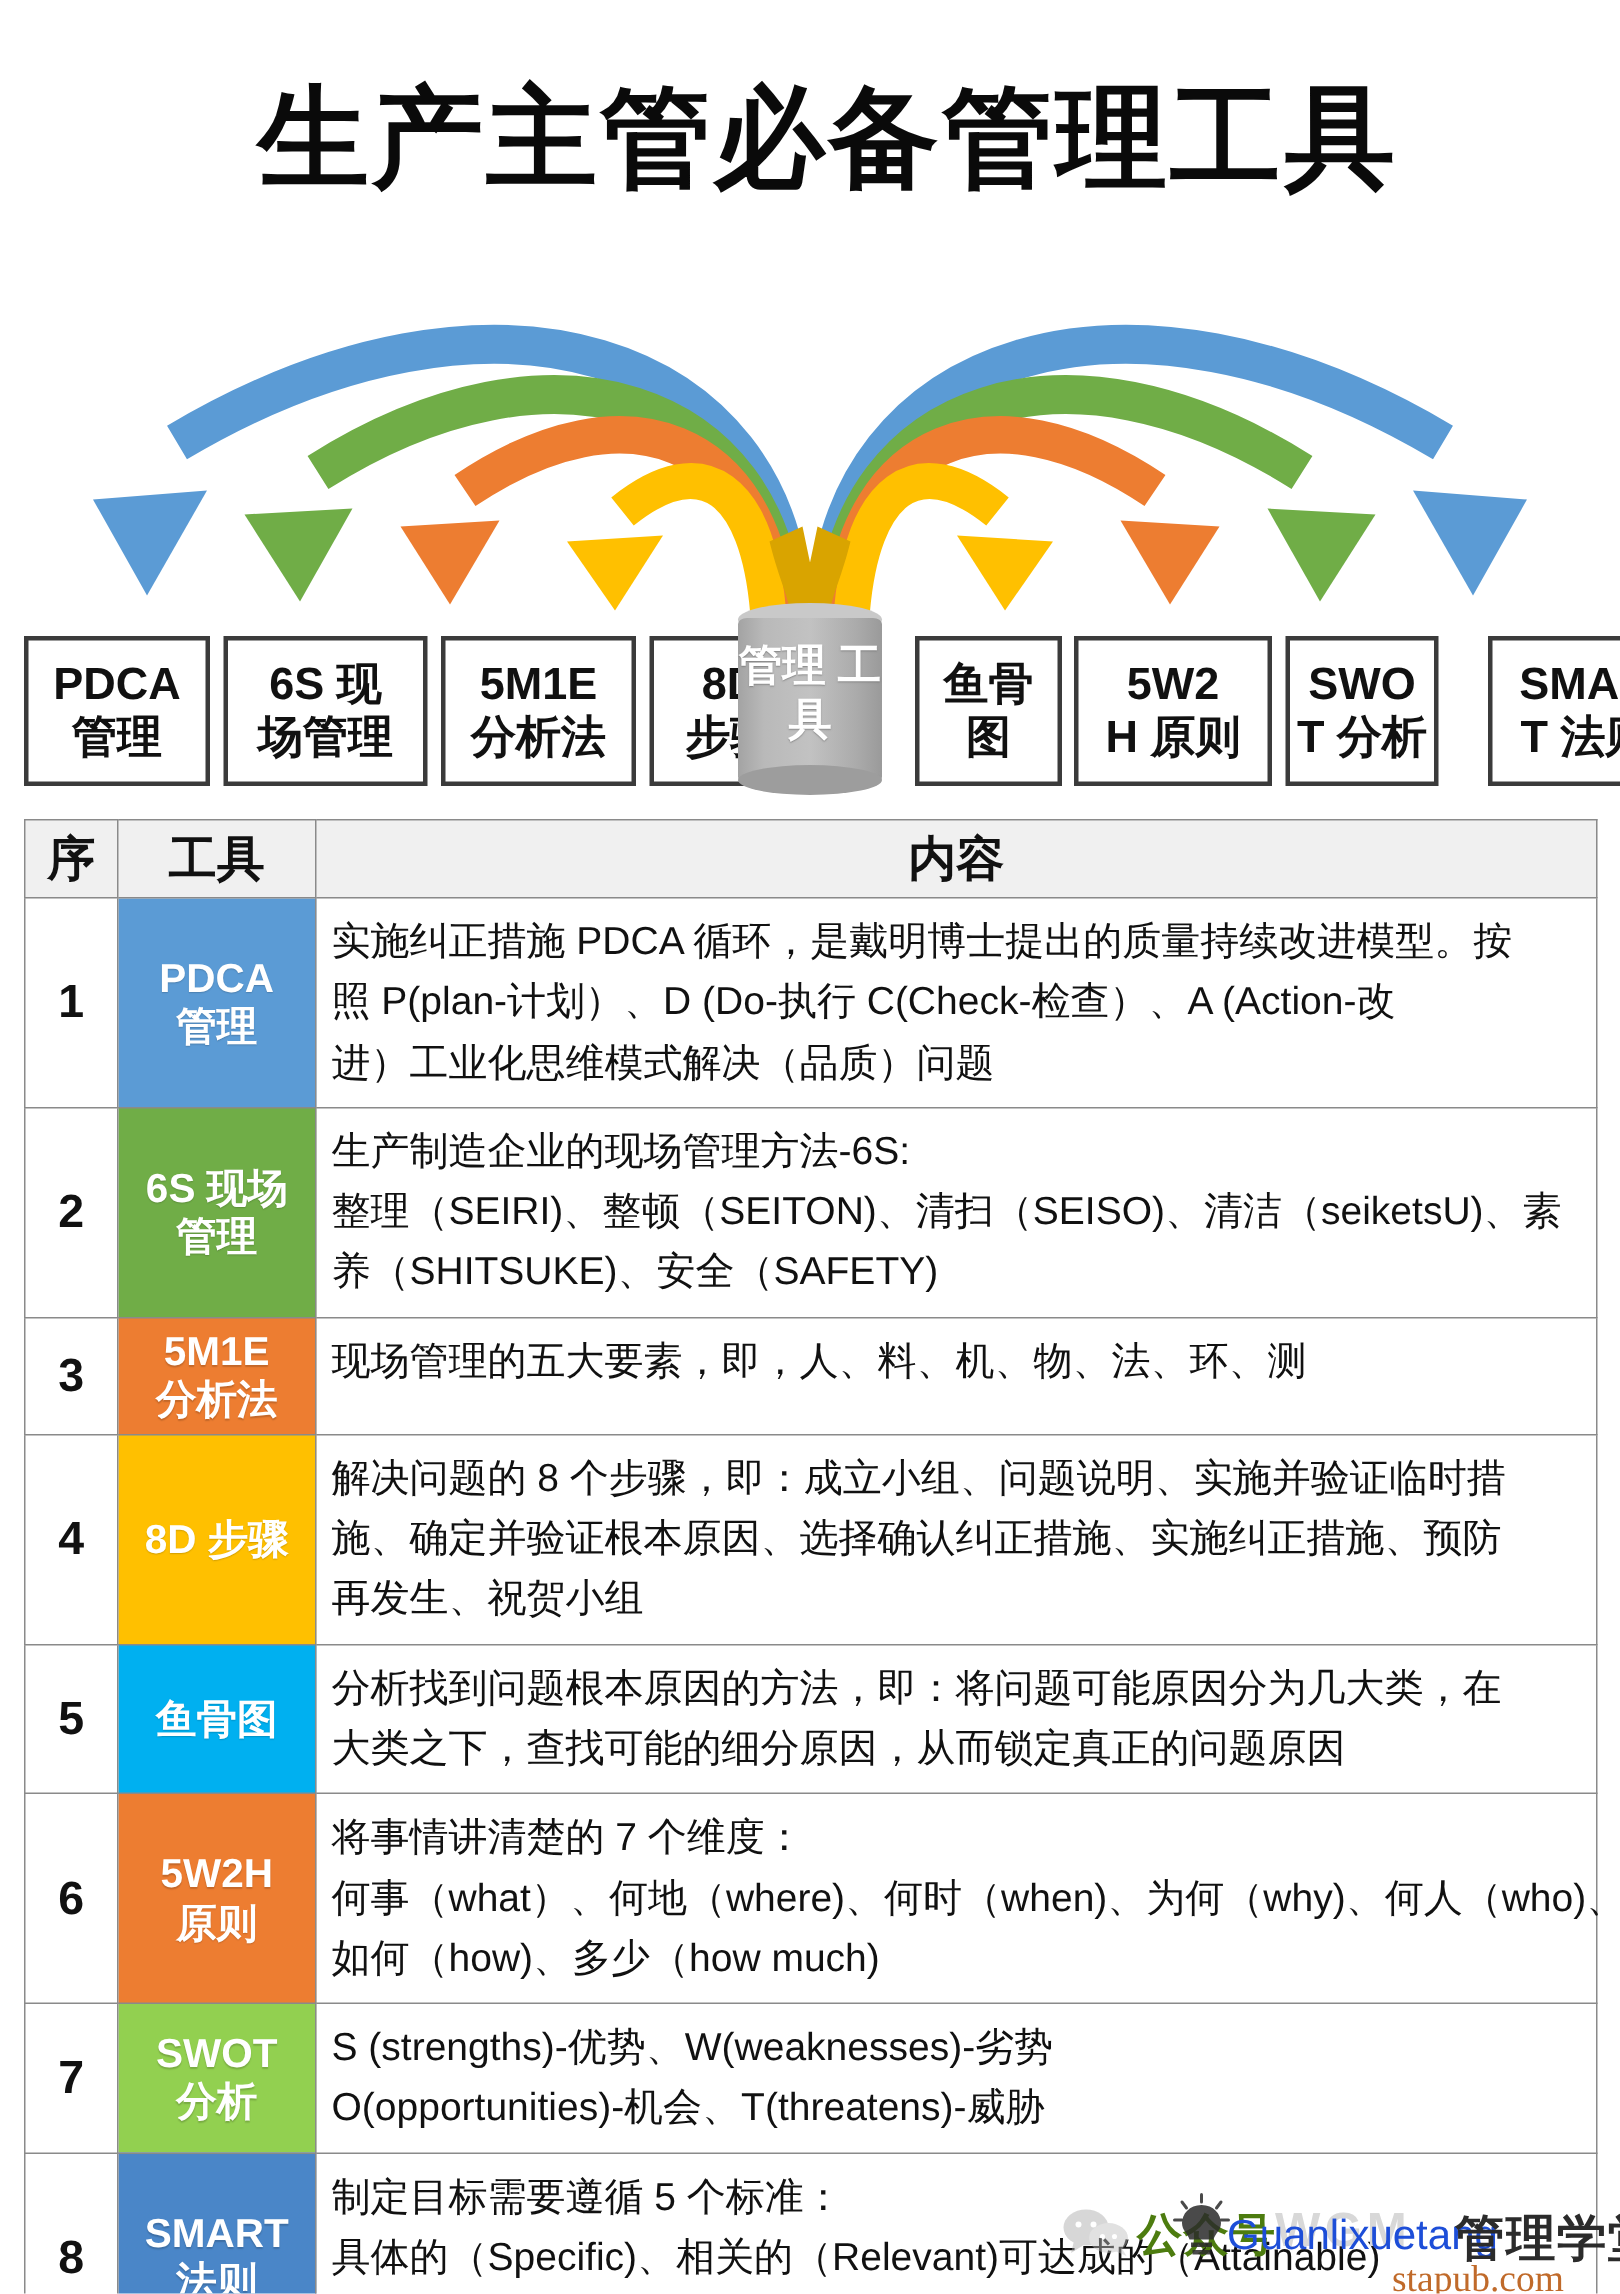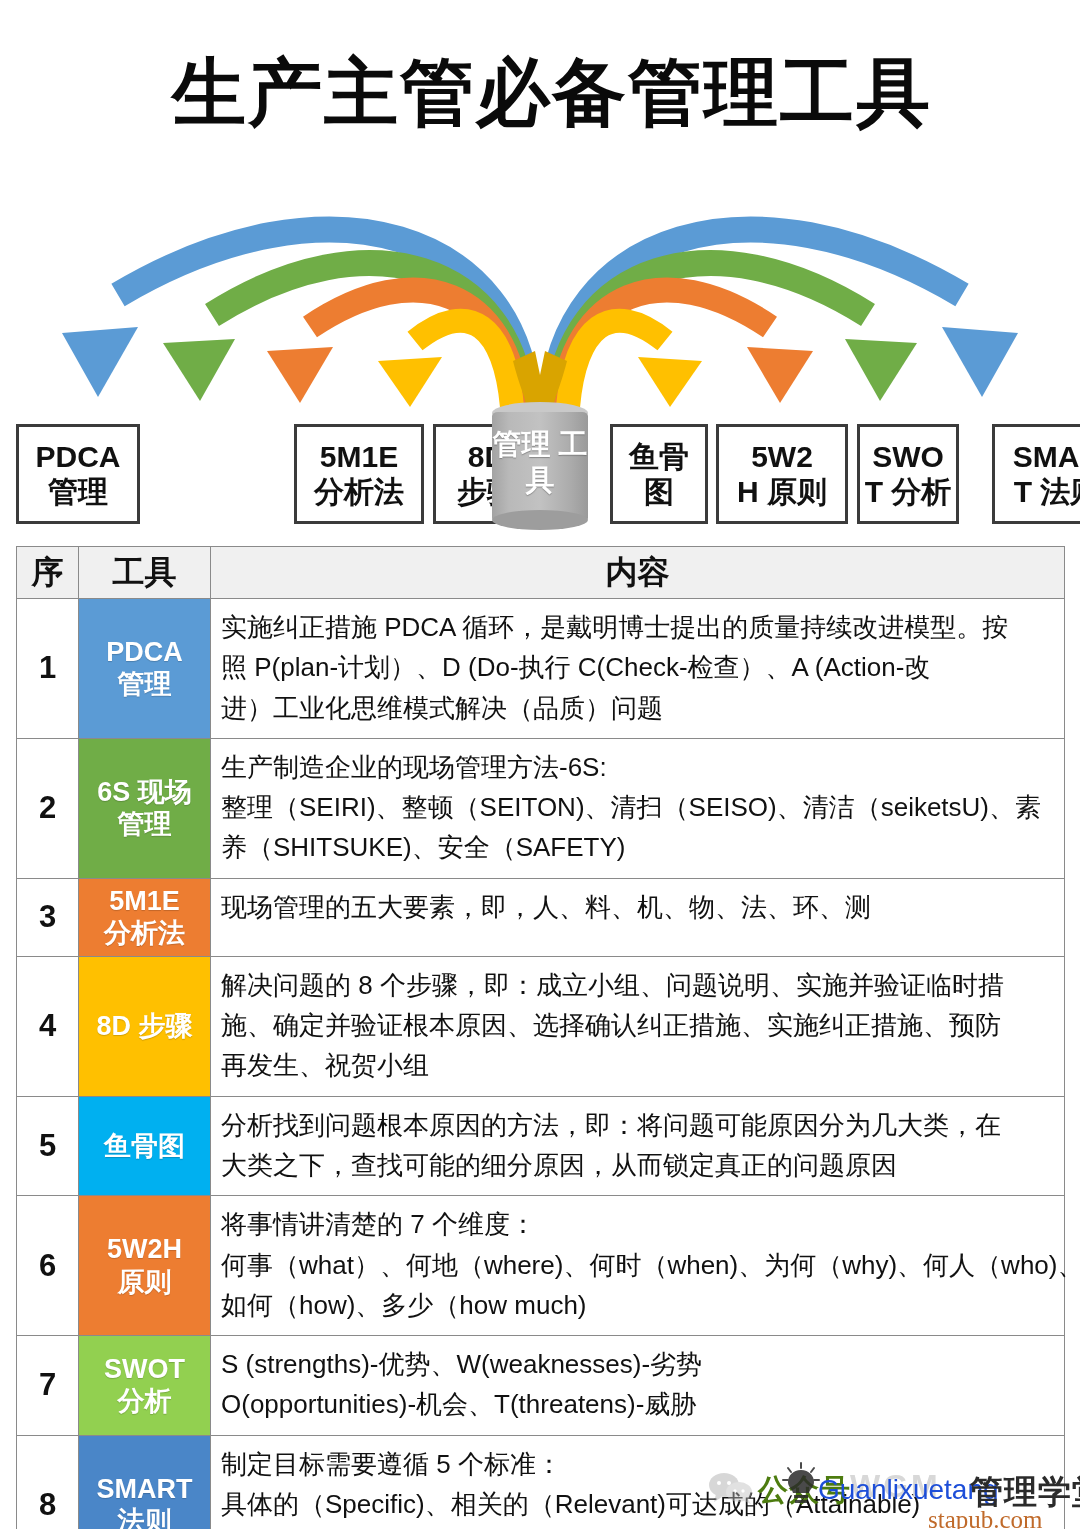--- a/index.html
+++ b/index.html
@@ -305,20 +305,26 @@
 
 <div id="tool-boxes">
 
   <div class="tool-box" style="left:0px;width:124px;">
     <div>
       <span>PDCA</span>
       <span>管理</span>
     </div>
   </div>
 
+  <div class="tool-box" style="left:133px;width:136px;">
+    <div>
+      <span>6S 现</span>
+      <span>场管理</span>
+    </div>
+  </div>
 
   <div class="tool-box" style="left:278px;width:130px;">
     <div>
       <span>5M1E</span>
       <span>分析法</span>
     </div>
   </div>
 
   <div class="tool-box" style="left:417px;width:108px;">
     <div>

